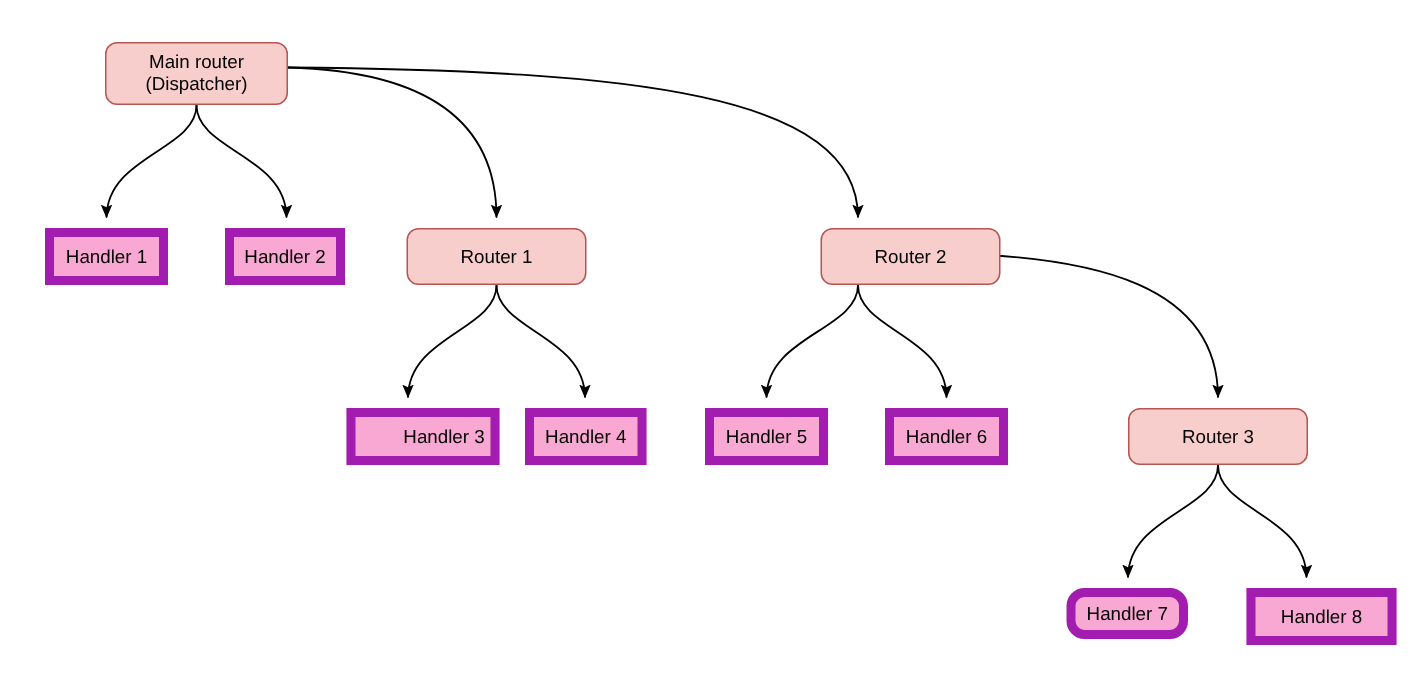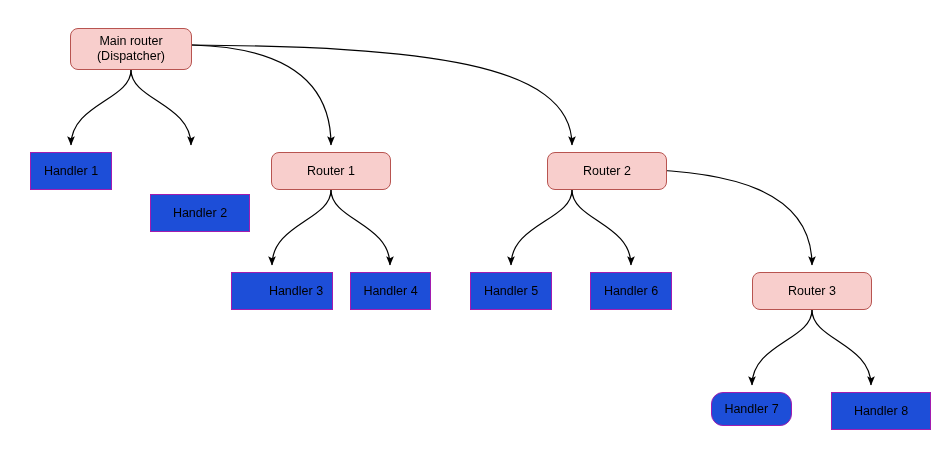--- a/index.html
+++ b/index.html
@@ -37,22 +37,22 @@
     color: #000000;
     z-index: 2;
     white-space: pre-line;
   }
   .node-router {
     background: #f8cecc;
     border: 1px solid #b85450;
     border-radius: 8px;
   }
   .node-handler {
-    background: #1d4ed8;
-    border: 1px solid #a21caf;
+    background: #f9a8d4;
+    border: 6px solid #a21caf;
     border-radius: 0px;
   }
 </style>
 </head>
 <body>
 
 <div id="diagram-canvas">
 
   <svg id="edge-layer" viewBox="0 0 941 461" width="941" height="461" xmlns="http://www.w3.org/2000/svg">
     <defs>
@@ -82,21 +82,21 @@
     <path d="M 812 310 C 812 340 752 344 752 385" fill="none" stroke="#000000" stroke-width="1.2" marker-end="url(#arrowhead)"></path>
 
     <path d="M 812 310 C 812 340 871 344 871 385" fill="none" stroke="#000000" stroke-width="1.2" marker-end="url(#arrowhead)"></path>
   </svg>
 
   <div class="node node-router" style="left:70px; top:28px; width:122px; height:42px;">Main router
 (Dispatcher)</div>
 
   <div class="node node-handler" style="left:30px; top:152px; width:82px; height:38px;">Handler 1</div>
 
-  <div class="node node-handler" style="left:150px; top:152px; width:100px; height:38px;margin-top:42px;">Handler 2</div>
+  <div class="node node-handler" style="left:150px; top:152px; width:80px; height:38px;">Handler 2</div>
 
   <div class="node node-router" style="left:271px; top:152px; width:120px; height:38px;">Router 1</div>
 
   <div class="node node-router" style="left:512px; top:152px; width:120px; height:38px;margin-left:35px;">Router 2</div>
 
   <div class="node node-handler" style="left:231px; top:272px; width:102px; height:38px;padding-left:28px;">Handler 3</div>
 
   <div class="node node-handler" style="left:350px; top:272px; width:81px; height:38px;">Handler 4</div>
 
   <div class="node node-handler" style="left:470px; top:272px; width:82px; height:38px;">Handler 5</div>

